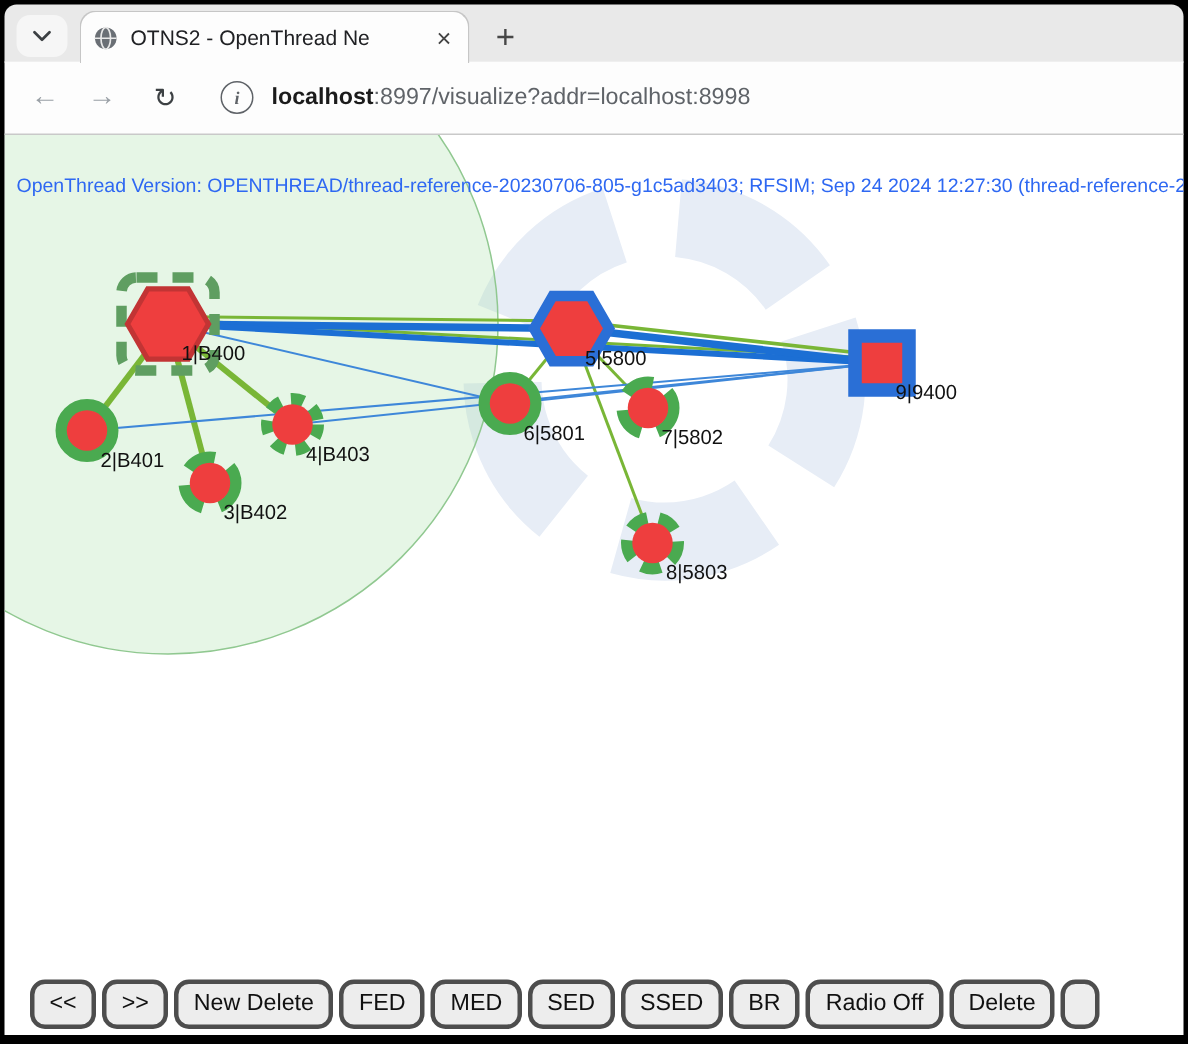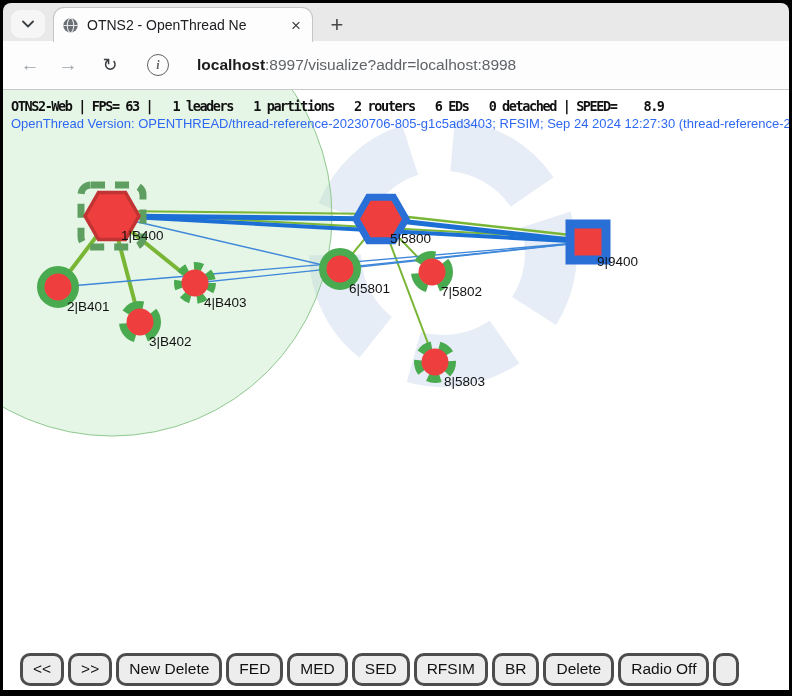--- a/index.html
+++ b/index.html
@@ -20,21 +20,21 @@
   .newtab{position:absolute;left:320px;top:8px;width:28px;height:28px;display:flex;
     align-items:center;justify-content:center;font-size:22px;color:#474747;}
   
   .addressbar{position:absolute;left:3px;top:41px;right:3px;height:48px;background:#fdfdfd;
     border-bottom:1px solid #c9c9c9;display:flex;align-items:center;}
   .nav-ic{font-size:19px;color:#9aa0a6;margin-left:16px;width:22px;text-align:center;}
   .nav-ic.dark{color:#3c4043;}
   .info-badge{margin-left:26px;width:20px;height:20px;border:1.6px solid #5f6368;color:#5f6368;
     border-radius:50%;display:flex;align-items:center;justify-content:center;font-size:12px;
     font-family:"Liberation Serif",serif;font-style:italic;font-weight:bold;}
-  .url{margin-left:28px;font-size:15.5px;white-space:nowrap;}
+  .url{margin-left:12px;font-size:15.5px;white-space:nowrap;}
   .url .host{color:#1b1b1b;font-weight:bold;}
   .url .rest{color:#5f6368;}
   
   .canvas{position:absolute;left:3px;top:90px;right:3px;height:558px;background:#fff;overflow:hidden;}
   .canvas svg{position:absolute;left:0;top:0;}
   .statusline{position:absolute;left:8px;top:8px;z-index:3;font-family:"DejaVu Sans Mono",monospace;
     font-weight:bold;font-size:13.5px;letter-spacing:-1.4px;color:#111;white-space:pre;}
   .versionline{position:absolute;left:8px;top:26px;z-index:3;font-size:13px;color:#2e68f2;
     white-space:pre;}
   
@@ -116,21 +116,20 @@
         <circle cx="337" cy="179" r="17" fill="none" stroke="#4aaa50" stroke-width="8"></circle>
         <circle cx="337" cy="179" r="13.5" fill="#ee3e3e"></circle>
         <text x="346" y="203" fill="#111111" font-family="&quot;Liberation Sans&quot;,sans-serif" font-size="13.5">6|5801</text>
         <circle cx="429" cy="182" r="17" fill="none" stroke="#4aaa50" stroke-width="8" stroke-dasharray="20 11.5"></circle>
         <circle cx="429" cy="182" r="13.5" fill="#ee3e3e"></circle>
         <text x="438" y="206" fill="#111111" font-family="&quot;Liberation Sans&quot;,sans-serif" font-size="13.5">7|5802</text>
         <circle cx="432" cy="272" r="17" fill="none" stroke="#4aaa50" stroke-width="8" stroke-dasharray="13 8"></circle>
         <circle cx="432" cy="272" r="13.5" fill="#ee3e3e"></circle>
         <text x="441" y="296" fill="#111111" font-family="&quot;Liberation Sans&quot;,sans-serif" font-size="13.5">8|5803</text>
       </svg>
-    <div class="statusline">OTNS2-Web | FPS= 63 |   1 leaders   1 partitions   2 routers   6 EDs   0 detached | SPEED=    8.9</div>
     <div class="versionline">OpenThread Version: OPENTHREAD/thread-reference-20230706-805-g1c5ad3403; RFSIM; Sep 24 2024 12:27:30 (thread-reference-20230706-80</div>
   </div>
 
   <div class="toolbar" id="toolbar">
       <div class="tbtn">
         <span>&lt;&lt;</span>
       </div>
       <div class="tbtn">
         <span>&gt;&gt;</span>
       </div>
@@ -140,27 +139,27 @@
       <div class="tbtn">
         <span>FED</span>
       </div>
       <div class="tbtn">
         <span>MED</span>
       </div>
       <div class="tbtn">
         <span>SED</span>
       </div>
       <div class="tbtn">
-        <span>RFSIM</span>
+        <span>SSED</span>
       </div>
       <div class="tbtn">
         <span>BR</span>
       </div>
       <div class="tbtn">
-        <span>Delete</span>
+        <span>Radio Off</span>
       </div>
       <div class="tbtn">
-        <span>Radio Off</span>
+        <span>Delete</span>
       </div>
       <div class="tbtn"></div>
     </div>
 
 </div>
 
 </body></html>

